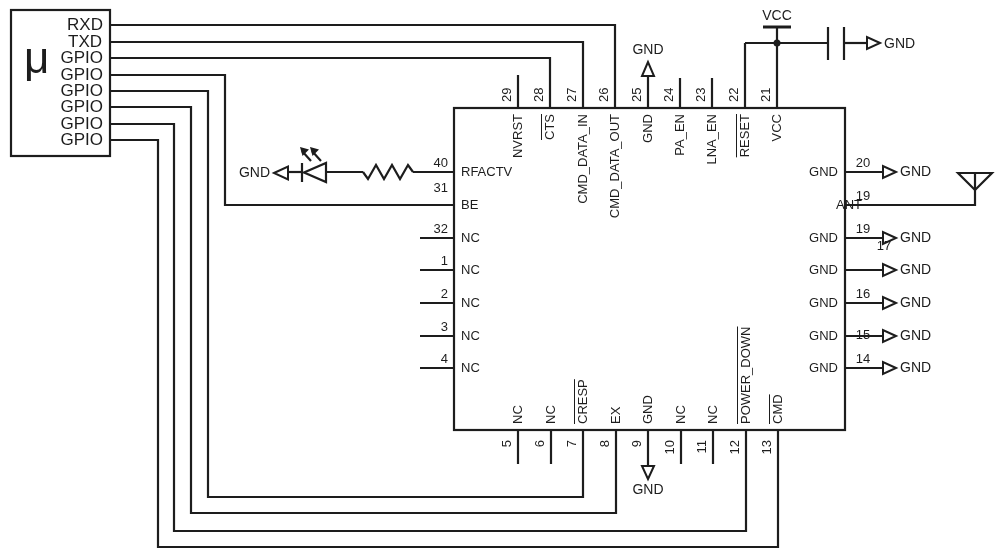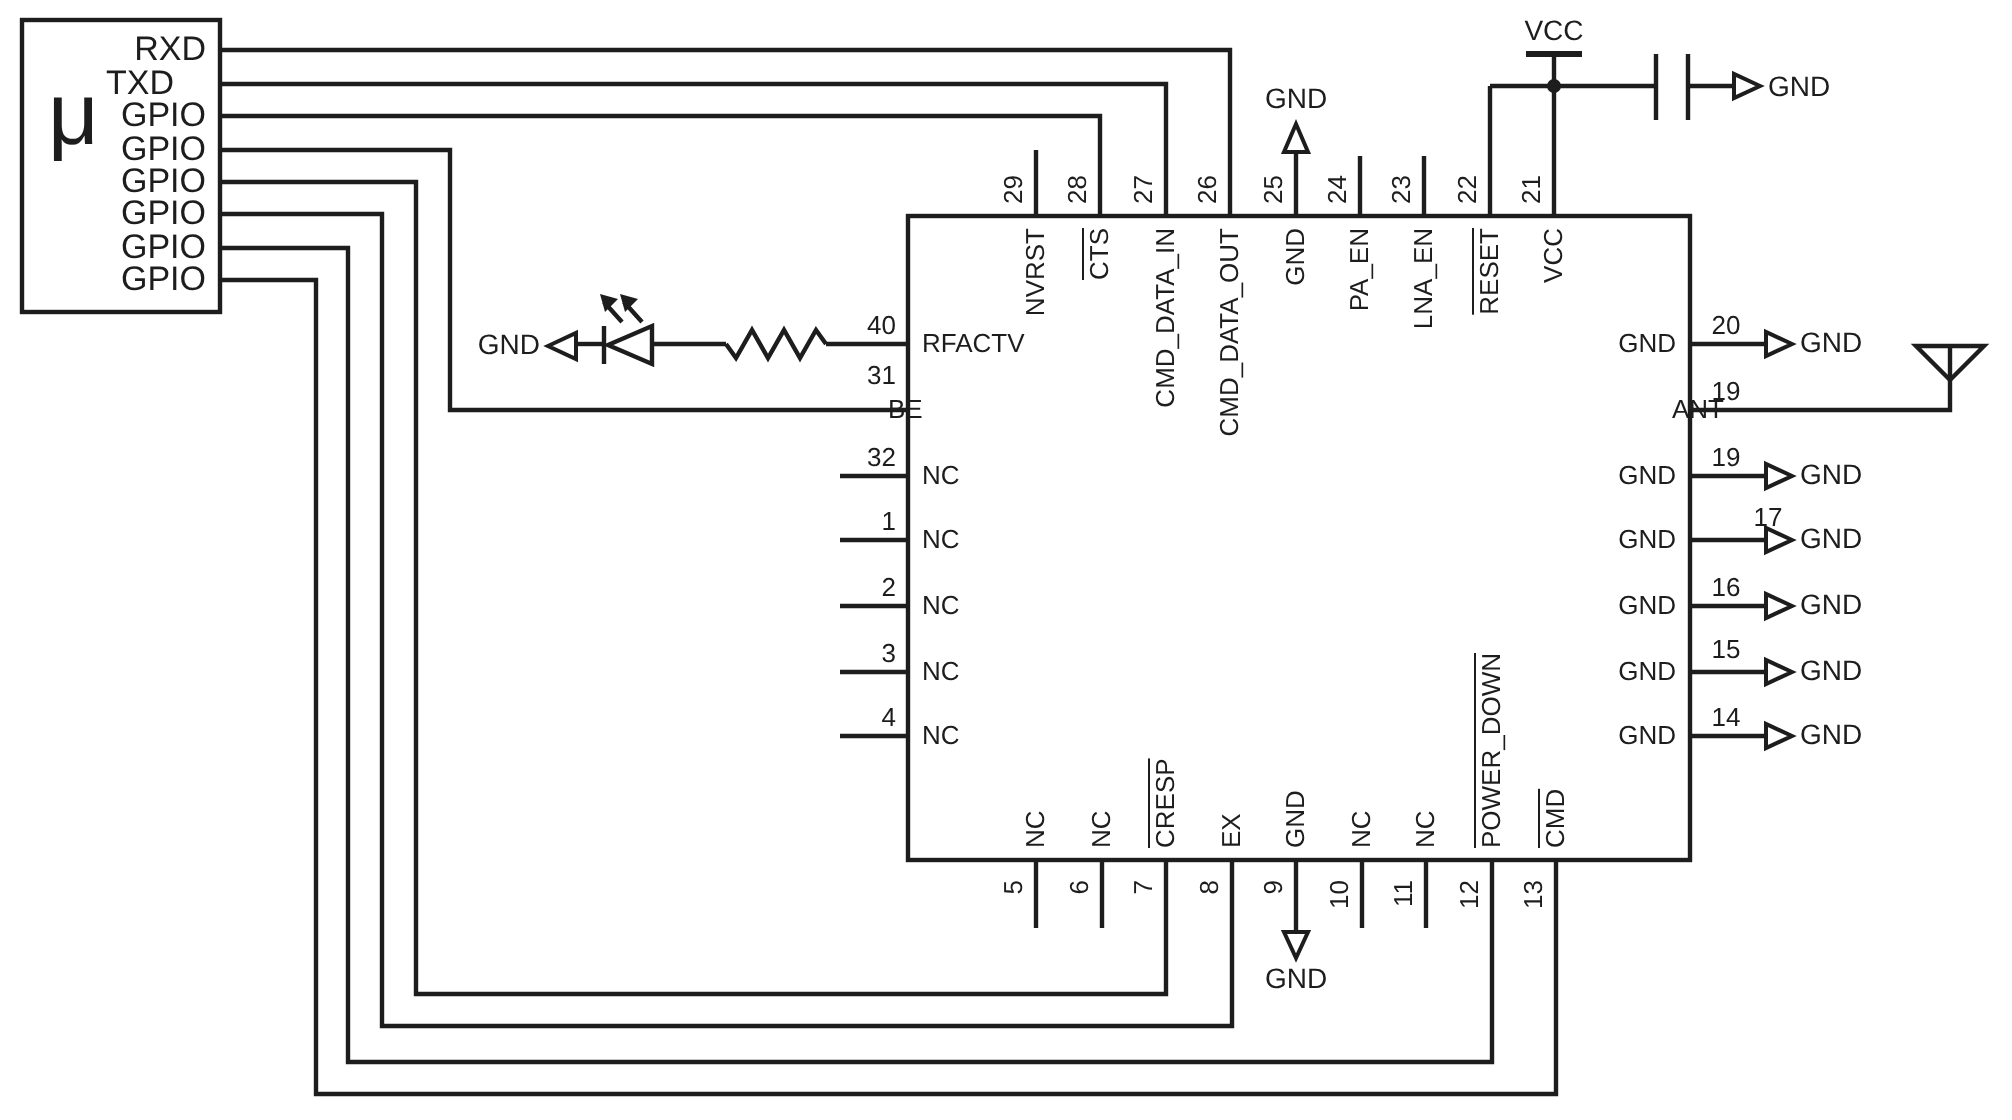--- a/index.html
+++ b/index.html
@@ -96,21 +96,21 @@
       <polygon points="896,238 883,232 883,244"></polygon>
       <polygon points="896,270 883,264 883,276"></polygon>
       <polygon points="896,303 883,297 883,309"></polygon>
       <polygon points="896,336 883,330 883,342"></polygon>
       <polygon points="896,368 883,362 883,374"></polygon>
     </g>
   </svg>
 
   <div class="t mu" style="left:24px;top:50px;">μ</div>
   <div class="t mpin ra" style="left:35px;top:17px;width:68px;">RXD</div>
-  <div class="t mpin ra" style="left:19px;top:34px;width:68px;">TXD</div>
+  <div class="t mpin ra" style="left:34px;top:34px;width:68px;">TXD</div>
   <div class="t mpin ra" style="left:35px;top:50px;width:68px;">GPIO</div>
   <div class="t mpin ra" style="left:35px;top:67px;width:68px;">GPIO</div>
   <div class="t mpin ra" style="left:35px;top:83px;width:68px;">GPIO</div>
   <div class="t mpin ra" style="left:35px;top:99px;width:68px;">GPIO</div>
   <div class="t mpin ra" style="left:35px;top:116px;width:68px;">GPIO</div>
   <div class="t mpin ra" style="left:35px;top:132px;width:68px;">GPIO</div>
 
   <div class="t rot-up" style="left:499px;top:102px;">29</div>
   <div class="t rot-up" style="left:531px;top:102px;">28</div>
   <div class="t rot-up" style="left:564px;top:102px;">27</div>
@@ -133,21 +133,21 @@
 
   <div class="t ra" style="left:402px;top:155px;width:46px;">40</div>
   <div class="t ra" style="left:402px;top:180px;width:46px;">31</div>
   <div class="t ra" style="left:402px;top:221px;width:46px;">32</div>
   <div class="t ra" style="left:402px;top:253px;width:46px;">1</div>
   <div class="t ra" style="left:402px;top:286px;width:46px;">2</div>
   <div class="t ra" style="left:402px;top:319px;width:46px;">3</div>
   <div class="t ra" style="left:402px;top:351px;width:46px;">4</div>
 
   <div class="t" style="left:461px;top:164px;">RFACTV</div>
-  <div class="t" style="left:444px;top:197px;">BE</div>
+  <div class="t" style="left:461px;top:197px;">BE</div>
   <div class="t" style="left:461px;top:230px;">NC</div>
   <div class="t" style="left:461px;top:262px;">NC</div>
   <div class="t" style="left:461px;top:295px;">NC</div>
   <div class="t" style="left:461px;top:328px;">NC</div>
   <div class="t" style="left:461px;top:360px;">NC</div>
 
   <div class="t rot-down" style="left:499px;top:440px;">5</div>
   <div class="t rot-down" style="left:532px;top:440px;">6</div>
   <div class="t rot-down" style="left:564px;top:440px;">7</div>
   <div class="t rot-down" style="left:597px;top:440px;">8</div>
@@ -163,23 +163,23 @@
   <div class="t rot-up" style="left:608px;top:424px;">EX</div>
   <div class="t rot-up" style="left:640px;top:424px;">GND</div>
   <div class="t rot-up" style="left:673px;top:424px;">NC</div>
   <div class="t rot-up" style="left:705px;top:424px;">NC</div>
   <div class="t rot-up ov" style="left:738px;top:424px;">POWER_DOWN</div>
   <div class="t rot-up ov" style="left:770px;top:424px;">CMD</div>
 
   <div class="t ctr" style="left:848px;top:155px;width:30px;">20</div>
   <div class="t ctr" style="left:848px;top:188px;width:30px;">19</div>
   <div class="t ctr" style="left:848px;top:221px;width:30px;">19</div>
-  <div class="t ctr" style="left:848px;top:251px;width:30px;padding-left:21px;">17</div>
+  <div class="t ctr" style="left:848px;top:238px;width:30px;padding-left:21px;">17</div>
   <div class="t ctr" style="left:848px;top:286px;width:30px;">16</div>
-  <div class="t ctr" style="left:848px;top:317px;width:30px;">15</div>
+  <div class="t ctr" style="left:848px;top:327px;width:30px;">15</div>
   <div class="t ctr" style="left:848px;top:351px;width:30px;">14</div>
 
   <div class="t ra" style="left:768px;top:164px;width:70px;">GND</div>
   <div class="t ra" style="left:792px;top:197px;width:70px;">ANT</div>
   <div class="t ra" style="left:768px;top:230px;width:70px;">GND</div>
   <div class="t ra" style="left:768px;top:262px;width:70px;">GND</div>
   <div class="t ra" style="left:768px;top:295px;width:70px;">GND</div>
   <div class="t ra" style="left:768px;top:328px;width:70px;">GND</div>
   <div class="t ra" style="left:768px;top:360px;width:70px;">GND</div>
 

